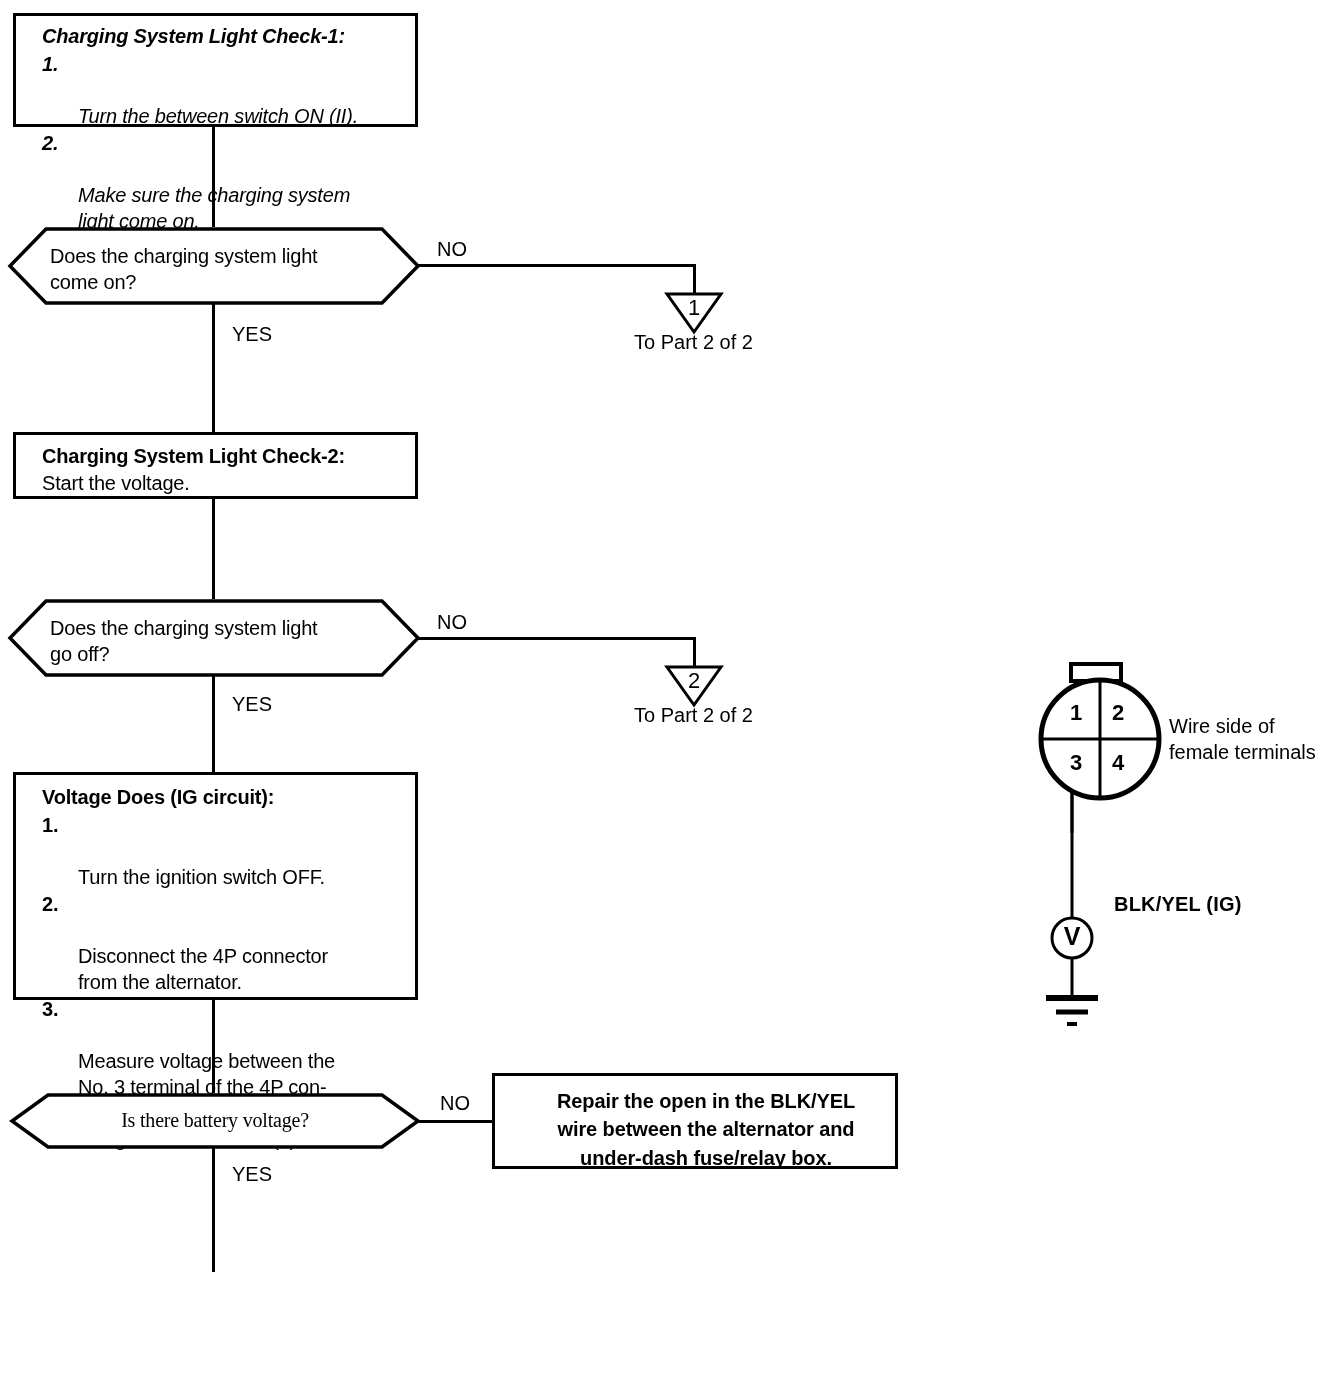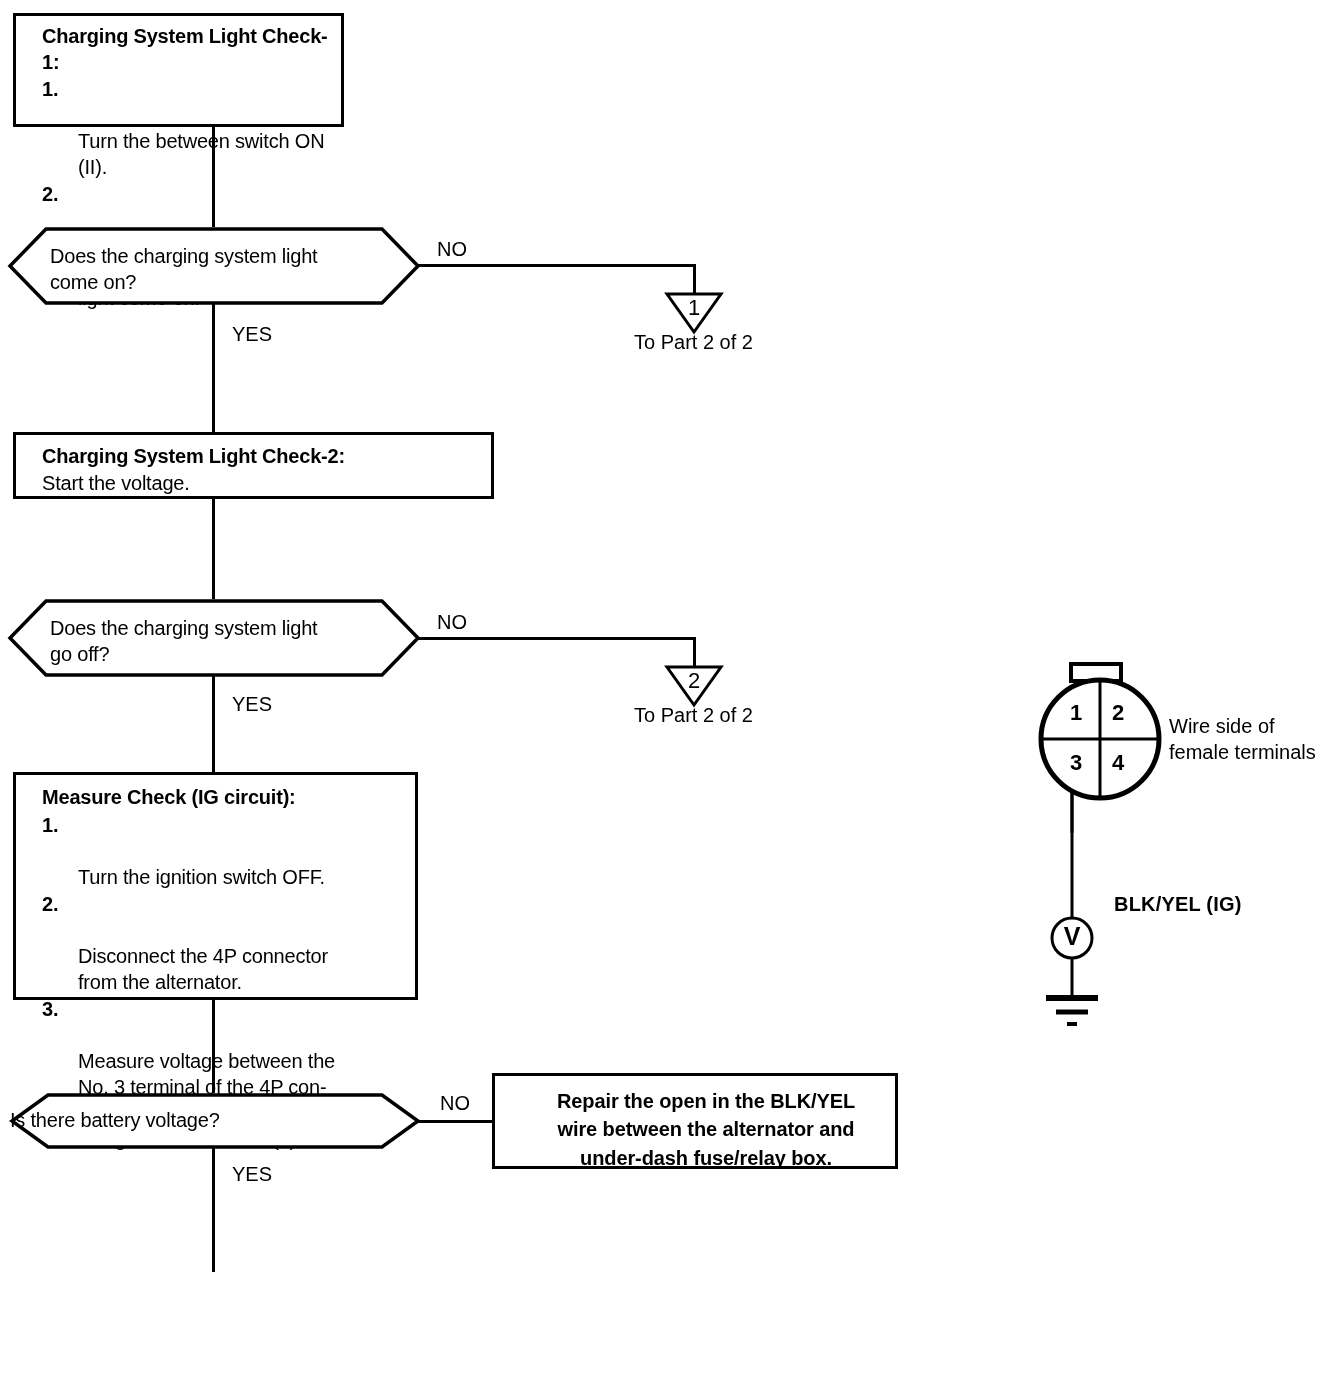--- a/index.html
+++ b/index.html
@@ -96,21 +96,22 @@
   }
   .hex.two-line .hex-label {
     left: 42px;
     top: 16px;
   }
   .hex.one-line .hex-label {
     left: 0;
     right: 0;
     top: 50%;
     transform: translateY(-52%);
-    text-align: left;
+    text-align: center;
+    font-family: Liberation Serif, serif;
   }
 
   
   .vline {
     position: absolute;
     width: 3px;
     background: #000;
   }
   .hline {
     position: absolute;
@@ -174,21 +175,21 @@
   .conn-svg {
     position: absolute;
     overflow: visible;
   }
 </style>
 </head>
 <body>
 
 <div id="page">
 
-  <div class="box" style="left:13px; top:13px; width:331px; height:114px;">
+  <div class="box" style="left:13px; top:13px; width:405px; height:114px;font-style:italic;">
     <div class="box-inner" style="padding:8px 10px 6px 26px;">
       <div class="box-title">Charging System Light Check-1:</div>
       <ol class="steps">
         <li>
           <span class="num">1.</span>
           <span>Turn the between switch ON (II).</span>
         </li>
         <li>
           <span class="num">2.</span>
           <span>Make sure the charging system
@@ -216,21 +217,21 @@
     <svg width="58" height="42" viewBox="0 0 58 42">
       <polygon points="2,2 56,2 29,40" fill="#ffffff" stroke="#000000" stroke-width="3"></polygon>
     </svg>
     <div class="op-num">1</div>
   </div>
   <div class="offpage-caption" style="left:634px; top:331px;">To Part 2 of 2</div>
 
   <div class="branch-label" style="left:232px; top:323px;">YES</div>
   <div class="vline" style="left:212px; top:303px; height:131px;"></div>
 
-  <div class="box" style="left:13px; top:432px; width:481px; height:67px;">
+  <div class="box" style="left:13px; top:432px; width:405px; height:67px;">
     <div class="box-inner" style="padding:9px 10px 6px 26px;">
       <div class="box-title">Charging System Light Check-2:</div>
       <div class="box-plain">Start the voltage.</div>
     </div>
   </div>
 
   <div class="vline" style="left:212px; top:499px; height:100px;"></div>
 
   <div class="hex two-line" style="left:8px; top:599px; width:412px; height:78px;">
     <svg viewBox="0 0 412 78" preserveAspectRatio="none">
@@ -250,21 +251,21 @@
     </svg>
     <div class="op-num">2</div>
   </div>
   <div class="offpage-caption" style="left:634px; top:704px;">To Part 2 of 2</div>
 
   <div class="branch-label" style="left:232px; top:693px;">YES</div>
   <div class="vline" style="left:212px; top:675px; height:99px;"></div>
 
   <div class="box" style="left:13px; top:772px; width:405px; height:228px;">
     <div class="box-inner" style="padding:10px 10px 6px 26px;">
-      <div class="box-title">Measure Check (IG circuit):</div>
+      <div class="box-title">Voltage Does (IG circuit):</div>
       <ol class="steps">
         <li>
           <span class="num">1.</span>
           <span>Turn the ignition switch OFF.</span>
         </li>
         <li>
           <span class="num">2.</span>
           <span>Disconnect the 4P connector
 from the alternator.</span>
         </li>

